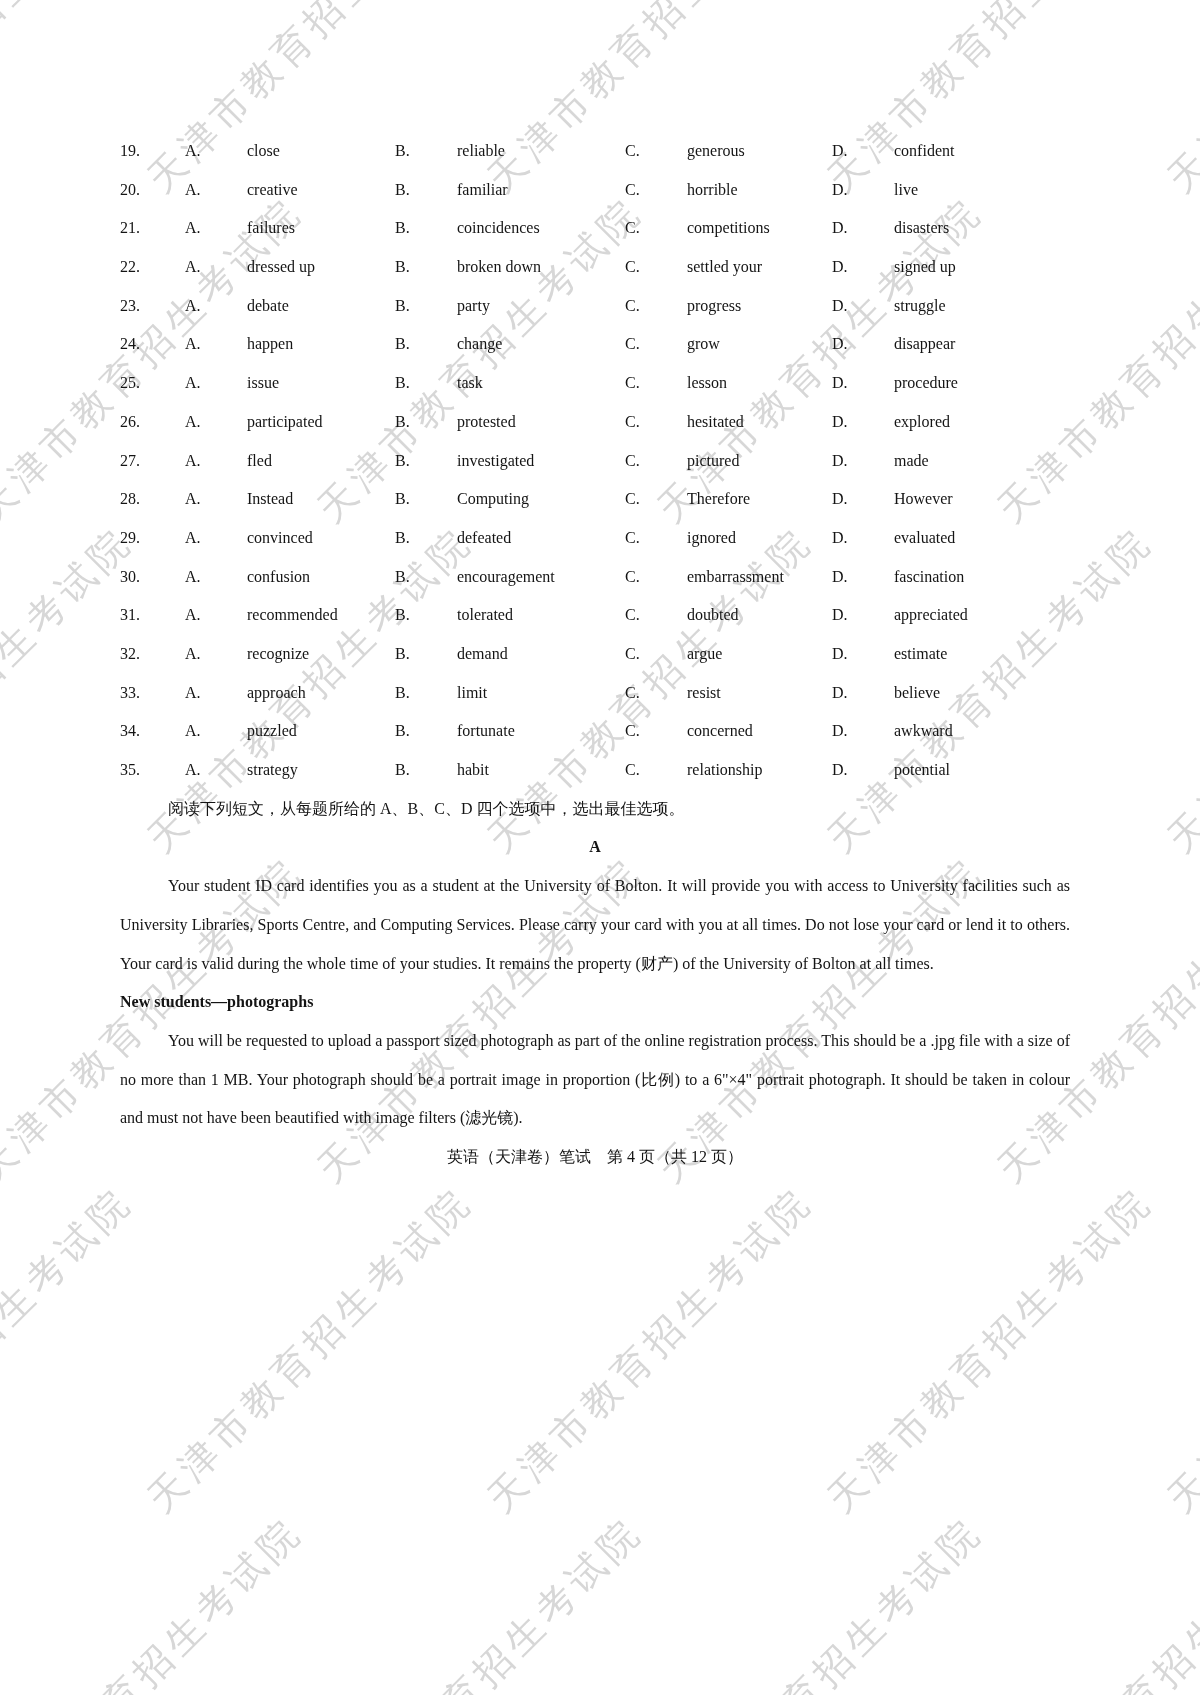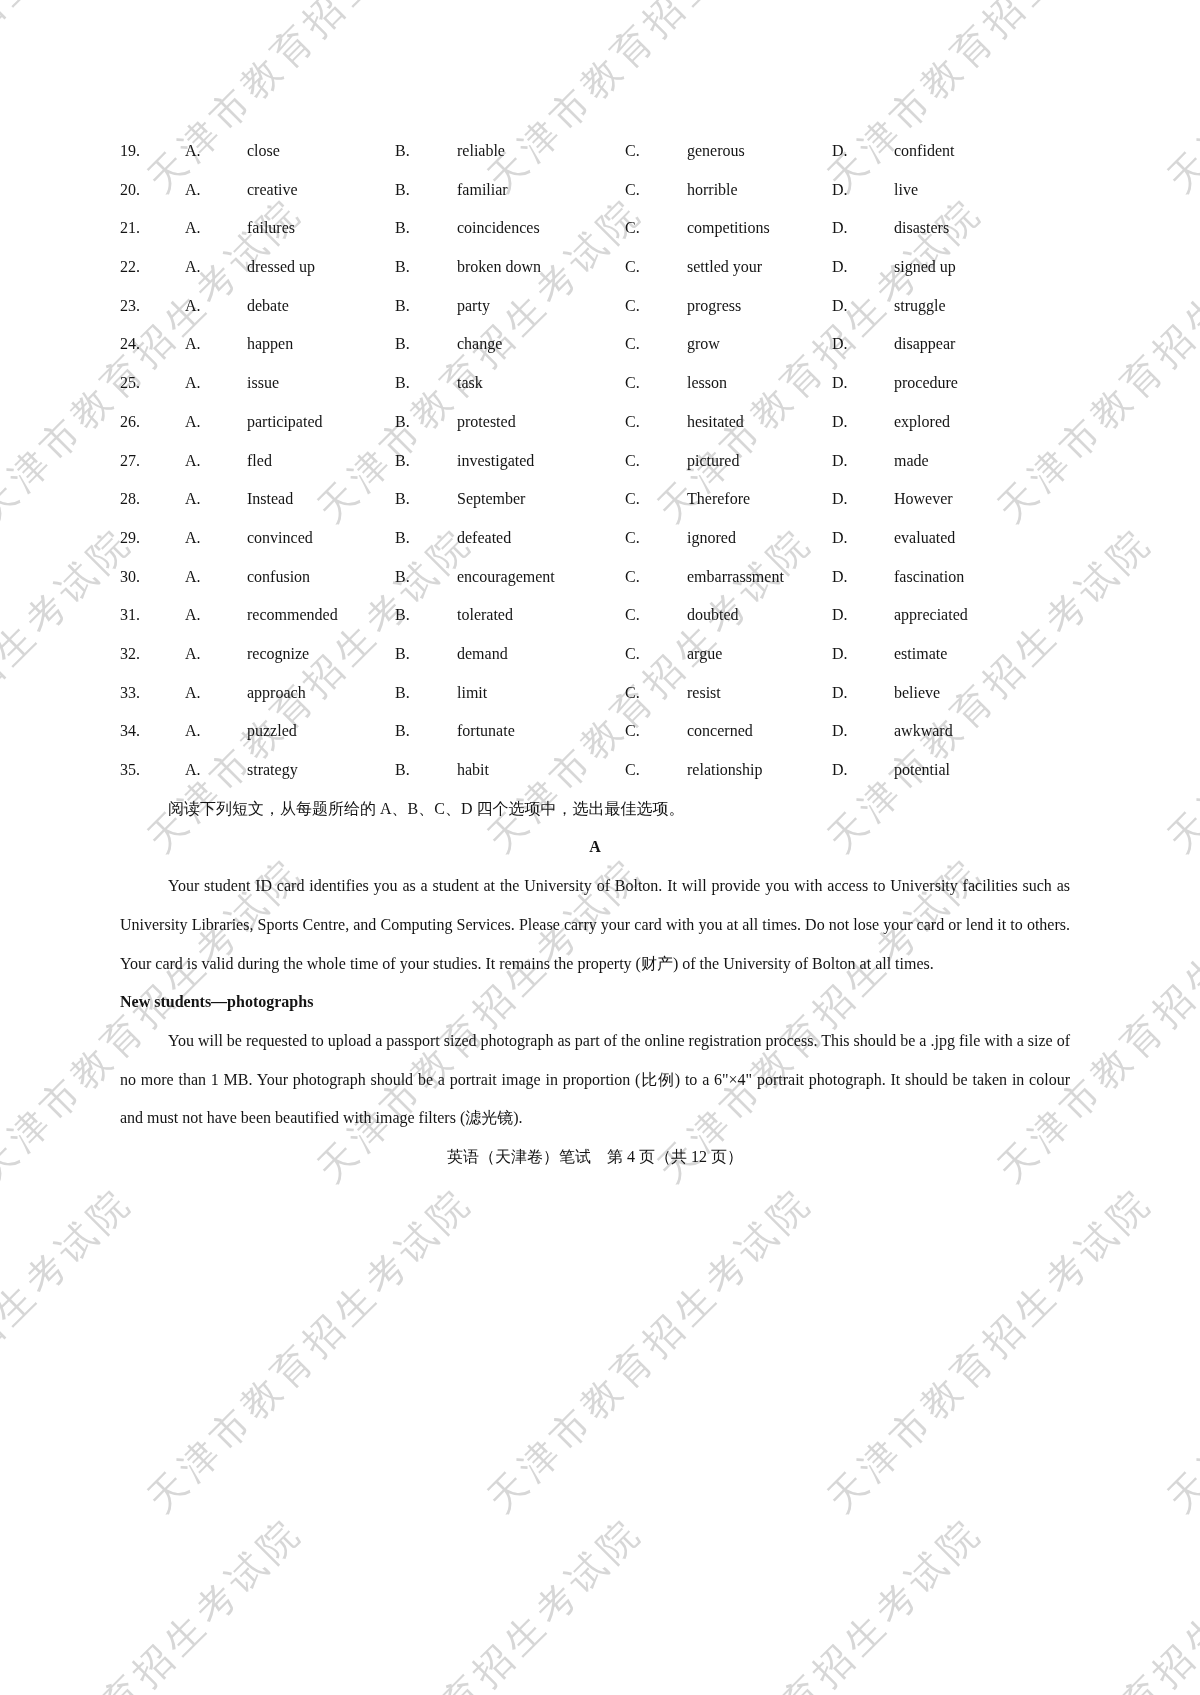--- a/index.html
+++ b/index.html
@@ -272,21 +272,21 @@
         </span>
       </div>
       <div class="q-row">
         <span class="q-num">28.</span>
         <span class="q-opt q-opt-a">
           <span class="q-letter">A.</span>
           <span>Instead</span>
         </span>
         <span class="q-opt q-opt-b">
           <span class="q-letter">B.</span>
-          <span>September</span>
+          <span>Computing</span>
         </span>
         <span class="q-opt q-opt-c">
           <span class="q-letter">C.</span>
           <span>Therefore</span>
         </span>
         <span class="q-opt q-opt-d">
           <span class="q-letter">D.</span>
           <span>However</span>
         </span>
       </div>

